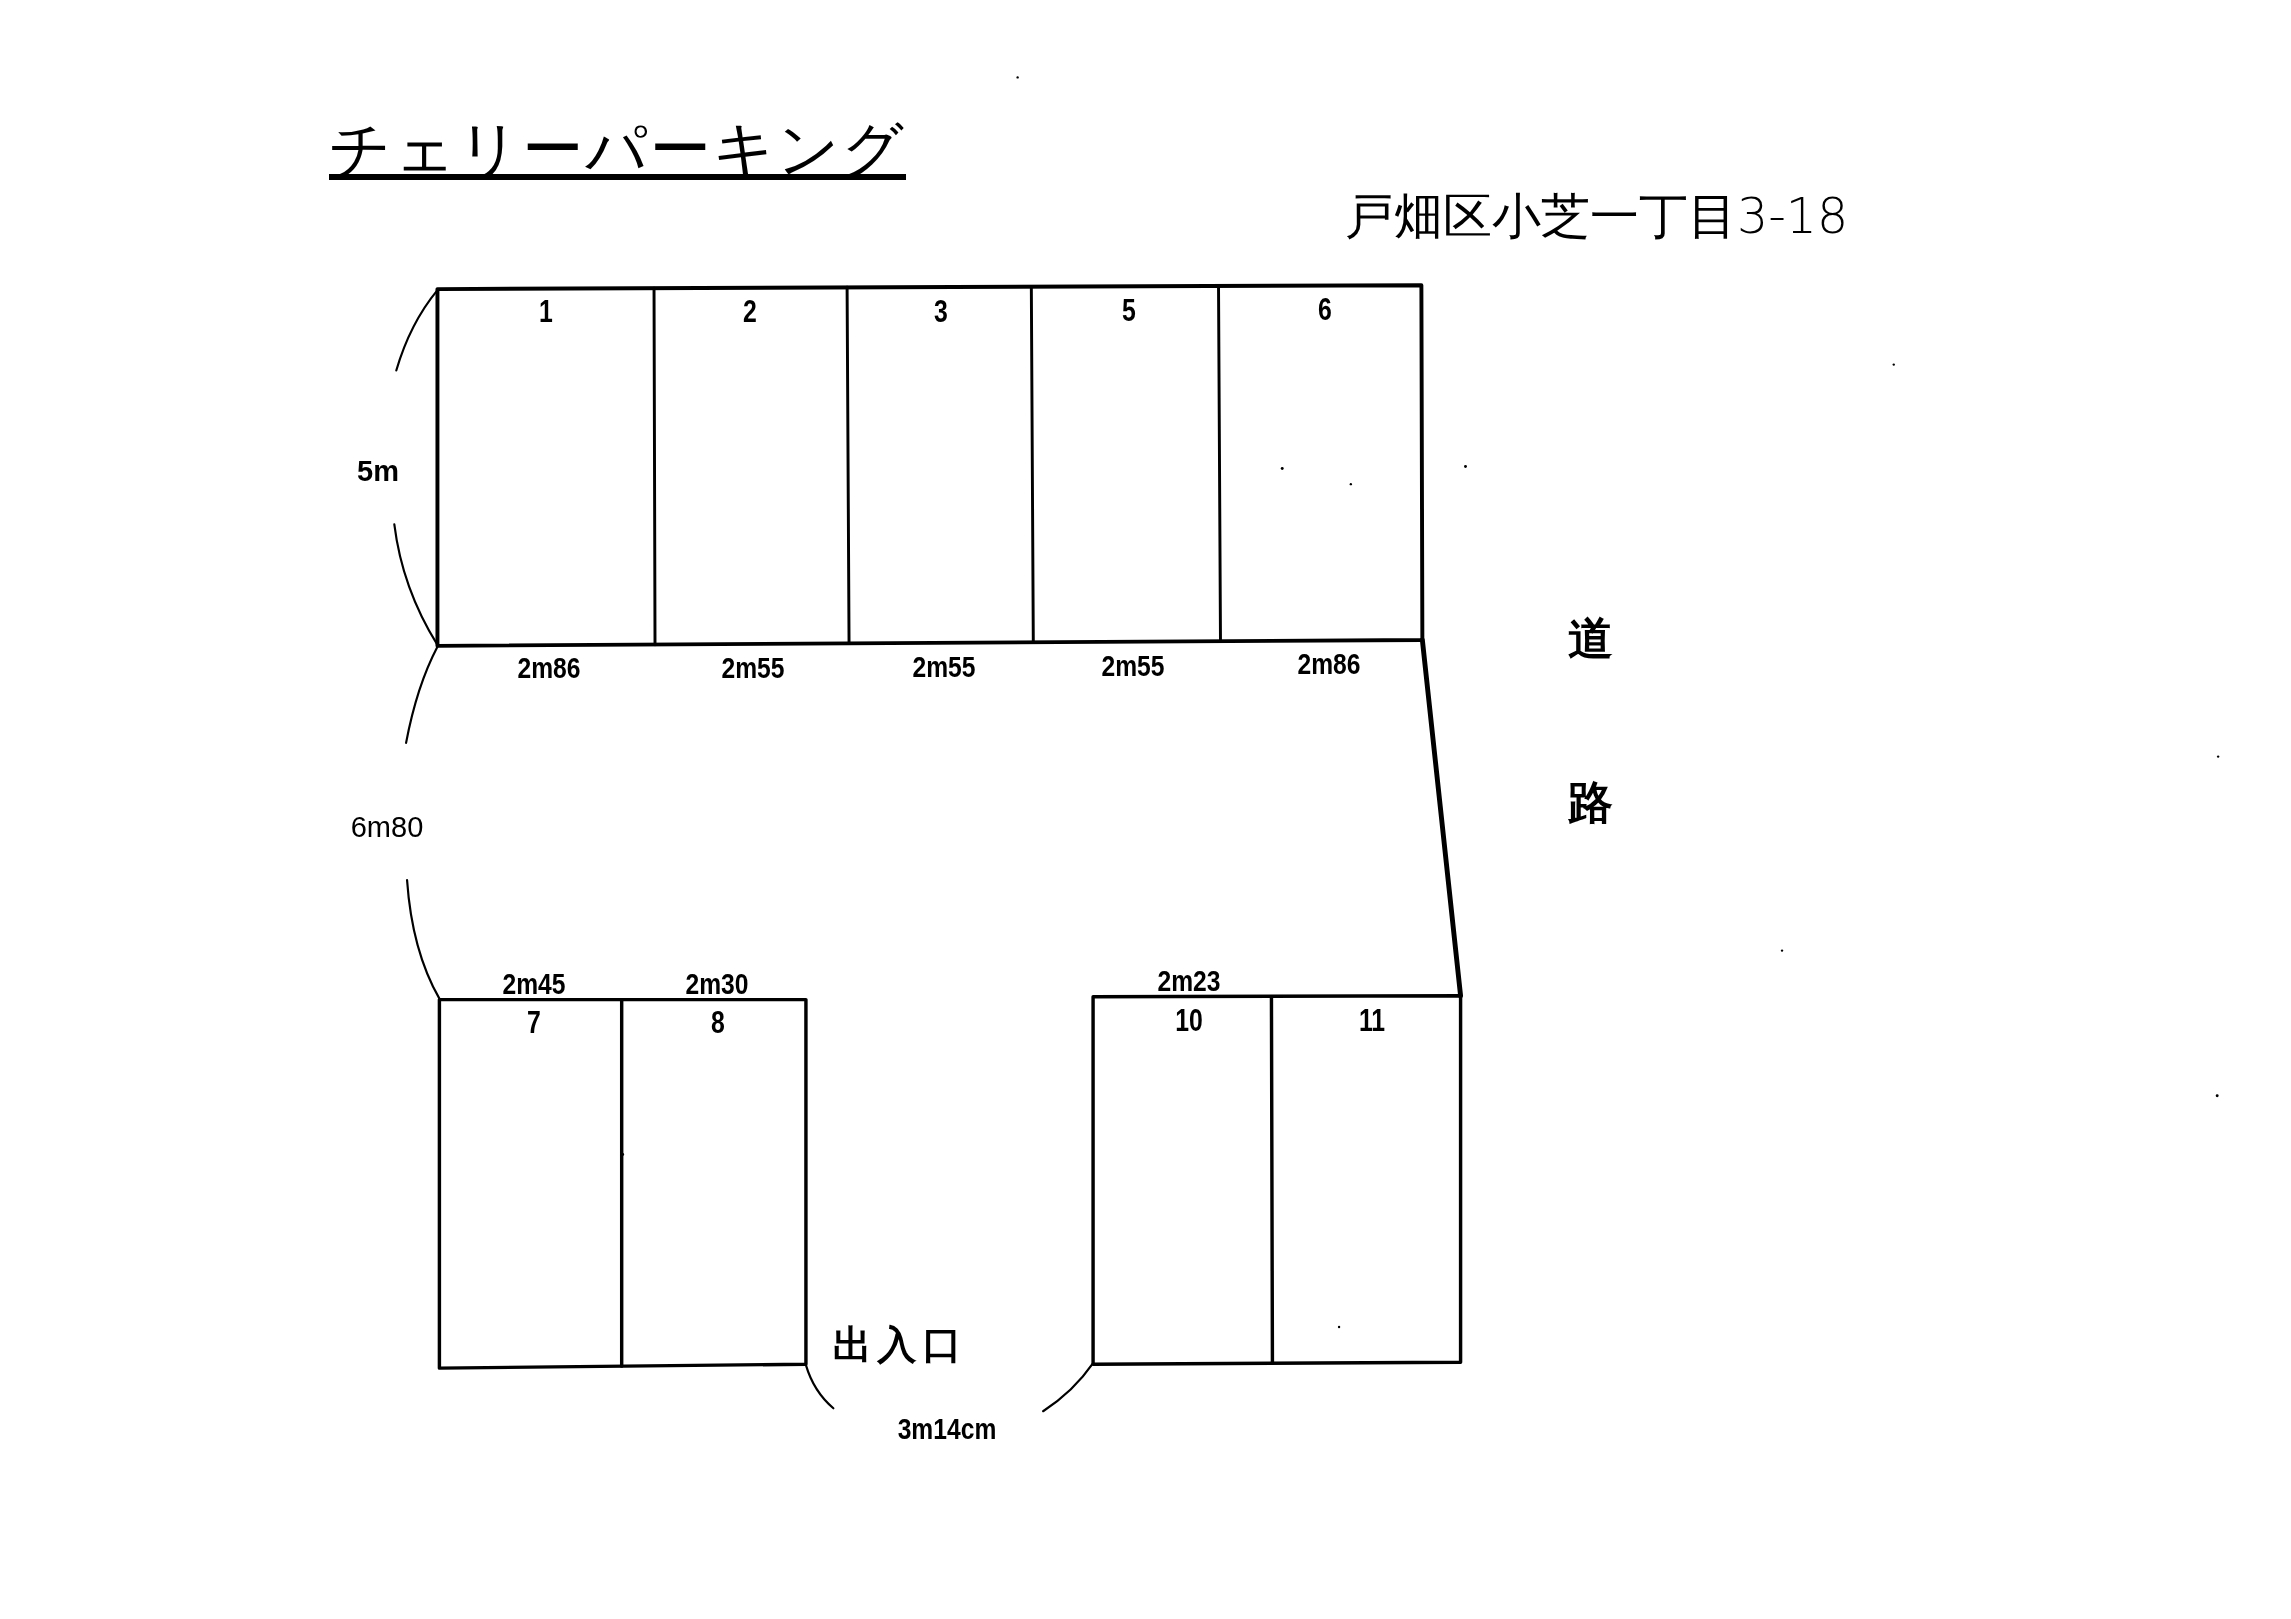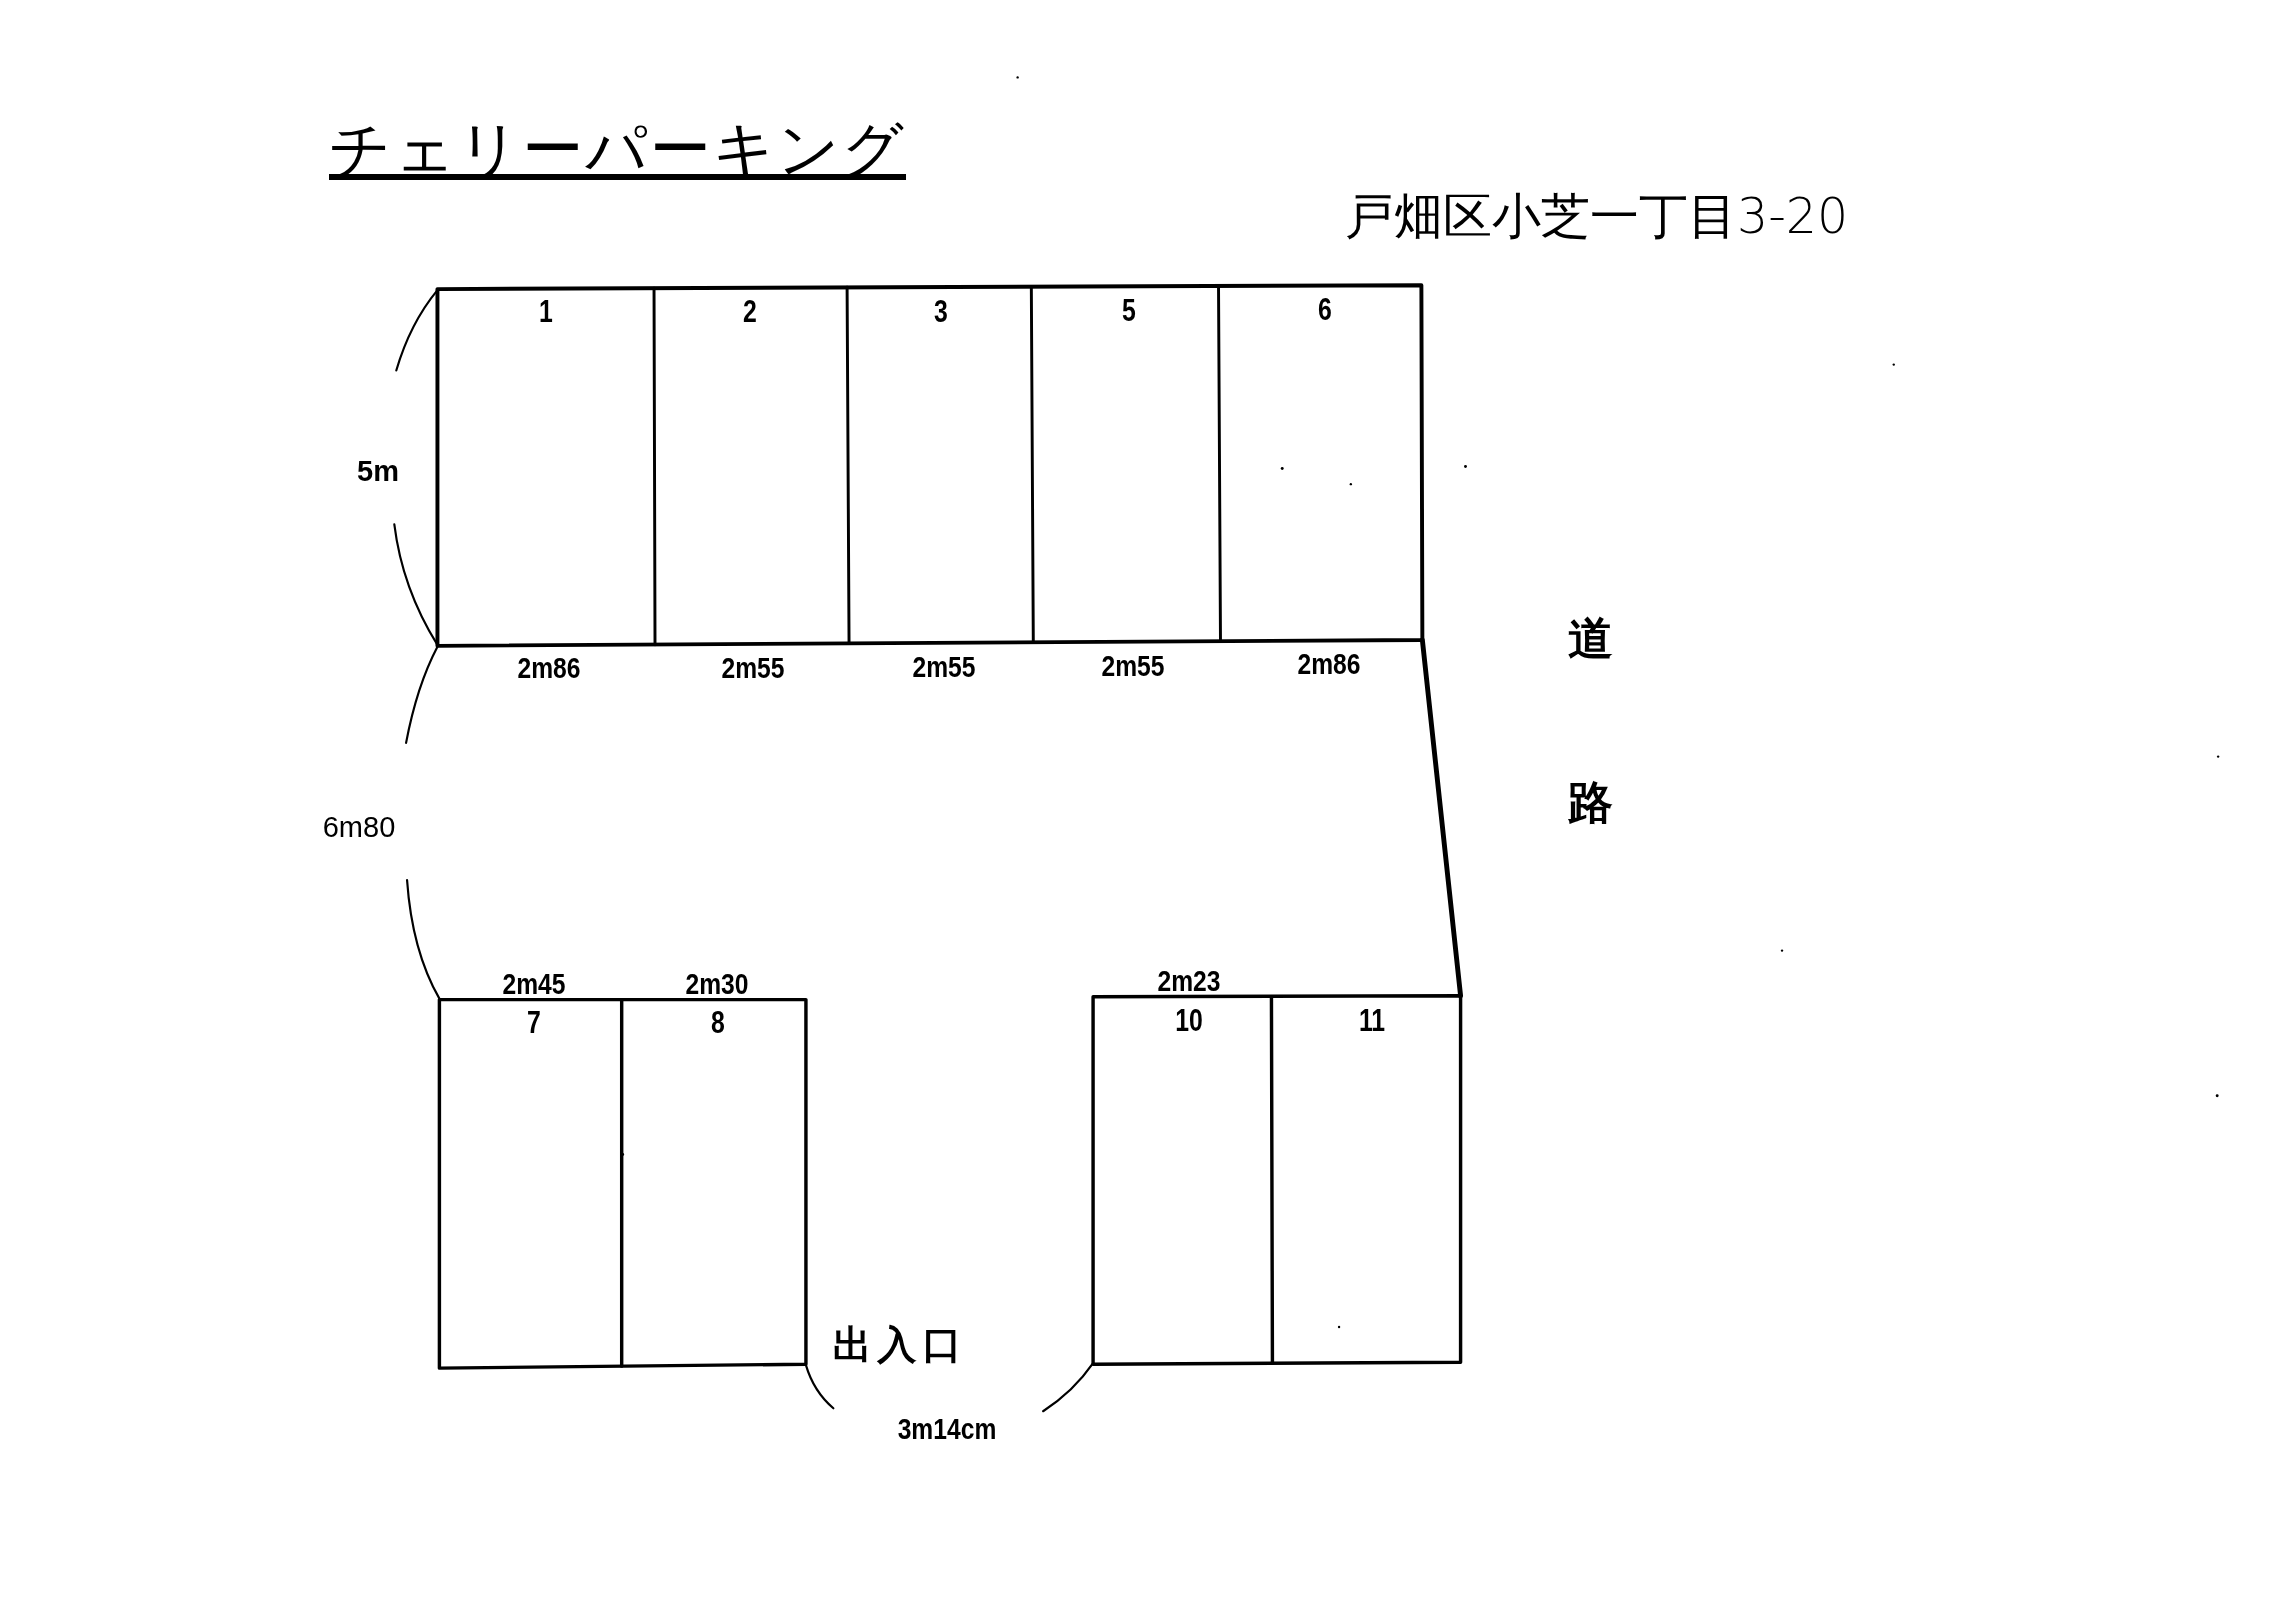--- a/index.html
+++ b/index.html
@@ -62,36 +62,36 @@
     <circle cx="2262" cy="1118" r="1.5"></circle>
     <circle cx="2263" cy="772" r="1.2"></circle>
     <circle cx="1932" cy="372" r="1.2"></circle>
     <circle cx="1818" cy="970" r="1.2"></circle>
     <circle cx="1366" cy="1354" r="1.2"></circle>
     <circle cx="635" cy="1178" r="1.5"></circle>
   </g>
 </svg>
 
 <div class="lbl title" style="left:329px; top:118px;text-decoration:underline;">チェリーパーキング</div>
-<div class="lbl addr" style="left:1345px; top:192px;">戸畑区小芝一丁目3-20</div>
+<div class="lbl addr" style="left:1345px; top:192px;">戸畑区小芝一丁目3-18</div>
 
 <div class="lbl num" style="left:546px; top:296px;">1</div>
 <div class="lbl num" style="left:750px; top:296px;">2</div>
 <div class="lbl num" style="left:941px; top:296px;">3</div>
 <div class="lbl num" style="left:1129px; top:295px;">5</div>
 <div class="lbl num" style="left:1325px; top:294px;">6</div>
 
 <div class="lbl dim" style="left:549px; top:654px;">2m86</div>
 <div class="lbl dim" style="left:753px; top:654px;">2m55</div>
 <div class="lbl dim" style="left:944px; top:653px;">2m55</div>
 <div class="lbl dim" style="left:1133px; top:652px;">2m55</div>
 <div class="lbl dim" style="left:1329px; top:650px;">2m86</div>
 
 <div class="lbl dimside" style="left:378px; top:457px;font-weight:bold;">5m</div>
-<div class="lbl dimside" style="left:359px; top:813px;">6m80</div>
+<div class="lbl dimside" style="left:387px; top:813px;">6m80</div>
 
 <div class="lbl dim" style="left:534px; top:970px;">2m45</div>
 <div class="lbl dim" style="left:717px; top:970px;">2m30</div>
 <div class="lbl num" style="left:534px; top:1007px;">7</div>
 <div class="lbl num" style="left:718px; top:1007px;">8</div>
 
 <div class="lbl dim" style="left:1189px; top:967px;">2m23</div>
 <div class="lbl num" style="left:1189px; top:1005px;">10</div>
 <div class="lbl num" style="left:1372px; top:1005px;">11</div>
 

